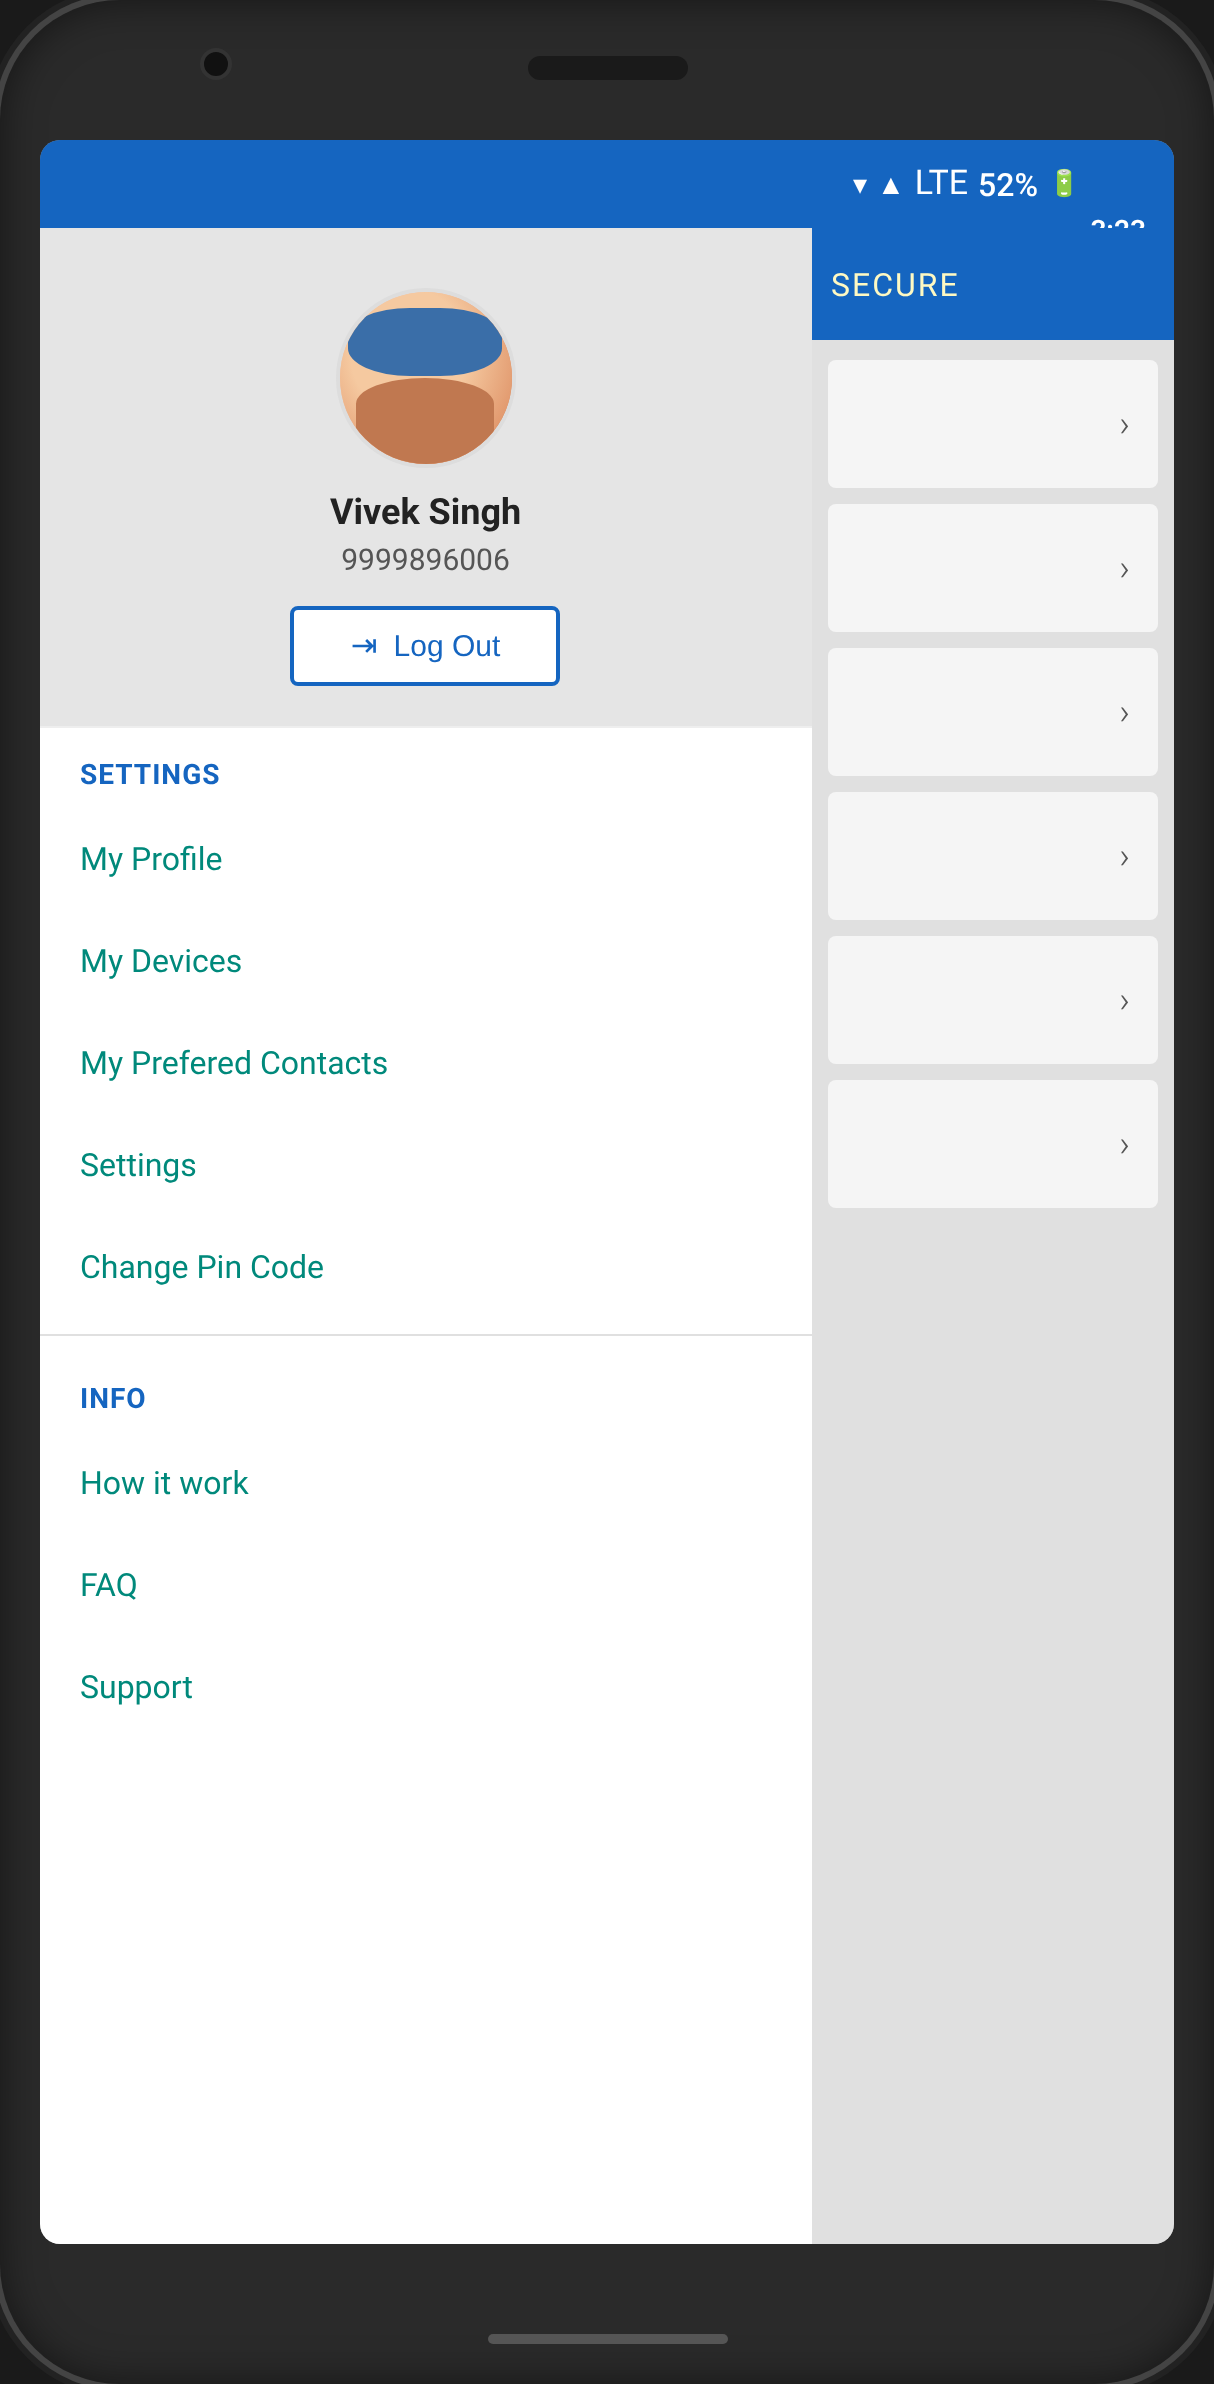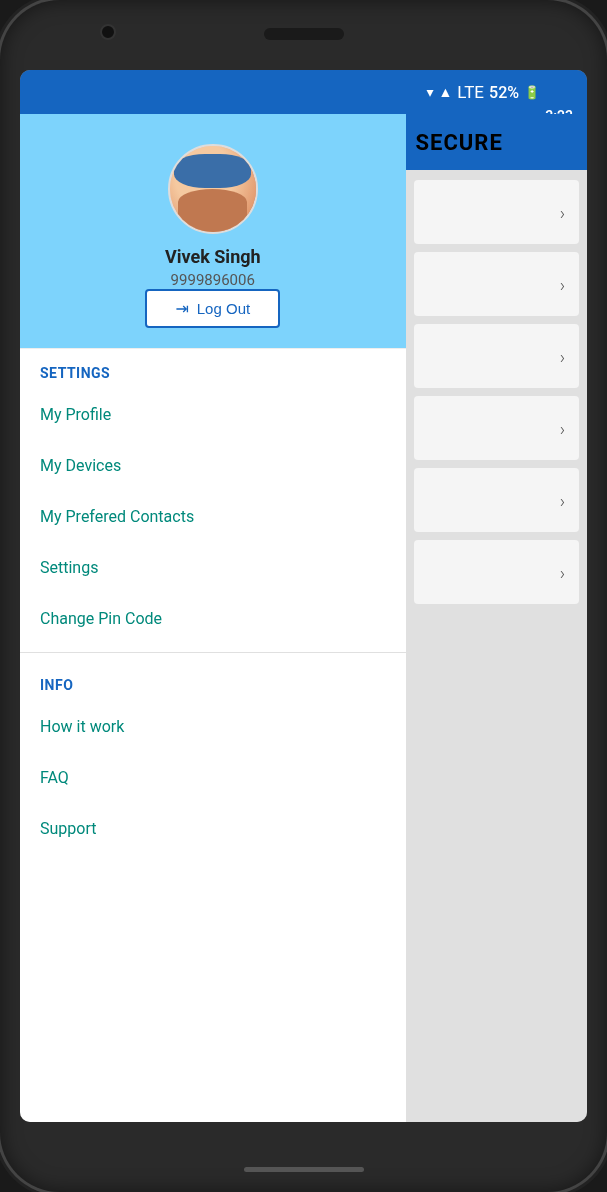--- a/index.html
+++ b/index.html
@@ -112,21 +112,21 @@
       display: flex;
       flex-direction: column;
     }
 
     
     .profile-section {
       display: flex;
       flex-direction: column;
       align-items: center;
       padding: 30px 20px 20px;
-      background: #7dd3fc;
+      background: #e5e5e5;
       border-bottom: 1px solid #eee;
     }
 
     .avatar-circle {
       width: 90px;
       height: 90px;
       border-radius: 50%;
       background: linear-gradient(135deg, #f4c2a1 30%, #e8956d 60%, #c97b4b 100%);
       overflow: hidden;
       margin-bottom: 12px;
@@ -171,20 +171,21 @@
     .user-name {
       font-size: 18px;
       font-weight: 700;
       color: #222;
       margin-bottom: 4px;
     }
 
     .user-phone {
       font-size: 15px;
       color: #555;
+      margin-bottom: 14px;
     }
 
     .logout-button {
       border: 2px solid #1565c0;
       background: #fff;
       color: #1565c0;
       padding: 8px 28px;
       border-radius: 4px;
       font-size: 15px;
       font-weight: 500;
@@ -237,23 +238,23 @@
 
     .right-panel-header {
       background: #1565c0;
       height: 56px;
       display: flex;
       align-items: center;
       padding: 0 10px;
     }
 
     .secure-label {
-      color: #000000;
-      font-size: 22px;
-      font-weight: 700;
+      color: #fef9c3;
+      font-size: 16px;
+      font-weight: 400;
       letter-spacing: 1px;
     }
 
     .right-panel-content {
       flex: 1;
       padding: 10px 8px;
       display: flex;
       flex-direction: column;
       gap: 8px;
     }

